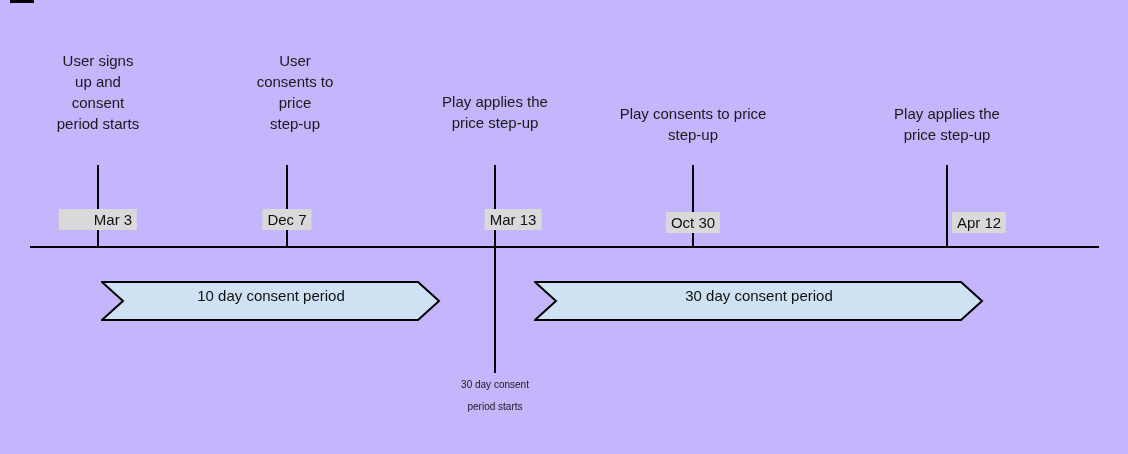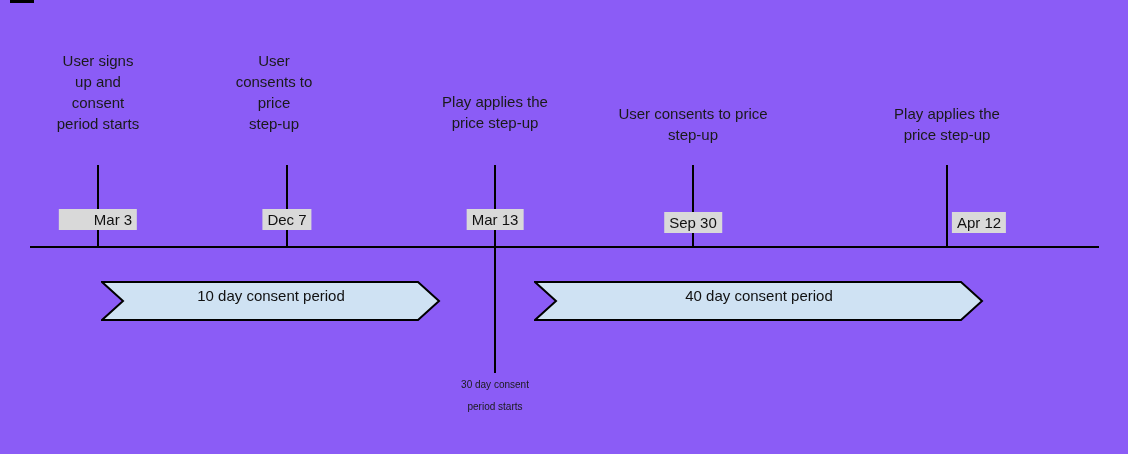--- a/index.html
+++ b/index.html
@@ -4,21 +4,21 @@
 <style>
   html, body {
     margin: 0;
     padding: 0;
     background: #ffffff;
   }
   .canvas {
     position: relative;
     width: 1128px;
     height: 454px;
-    background: #8b5cf6;
+    background: #c4b5fd;
     font-family: "Liberation Sans", sans-serif;
     color: #000000;
     overflow: hidden;
   }
   .ev-label {
     position: absolute;
     width: 220px;
     text-align: center;
     font-size: 15px;
     line-height: 21px;
@@ -88,55 +88,55 @@
 
   <div class="corner-artifact"></div>
 
   <div class="ev-label" style="left:-12px; top:50px;">User signs
 up and
 consent
 period starts</div>
   <div class="tick" style="left:97px; top:165px; height:82px;"></div>
   <div class="date-badge" style="left:98px; top:209px;padding-left:35px;">Mar 3</div>
 
-  <div class="ev-label" style="left:164px; top:50px;">User
+  <div class="ev-label" style="left:185px; top:50px;">User
 consents to
 price
 step-up</div>
   <div class="tick" style="left:286px; top:165px; height:82px;"></div>
   <div class="date-badge" style="left:287px; top:209px;">Dec 7</div>
 
   <div class="ev-label" style="left:385px; top:91px;">Play applies the
 price step-up</div>
   <div class="tick" style="left:494px; top:165px; height:82px;"></div>
-  <div class="date-badge" style="left:495px; top:209px;">Mar 13</div>
+  <div class="date-badge" style="left:513px; top:209px;">Mar 13</div>
   <div class="tick" style="left:494px; top:248px; height:125px;"></div>
 
-  <div class="ev-label" style="left:583px; top:103px;">User consents to price
+  <div class="ev-label" style="left:583px; top:103px;">Play consents to price
 step-up</div>
   <div class="tick" style="left:692px; top:165px; height:82px;"></div>
-  <div class="date-badge" style="left:693px; top:212px;">Sep 30</div>
+  <div class="date-badge" style="left:693px; top:212px;">Oct 30</div>
 
   <div class="ev-label" style="left:837px; top:103px;">Play applies the
 price step-up</div>
   <div class="tick" style="left:946px; top:165px; height:82px;"></div>
   <div class="date-badge" style="left:947px; top:212px;margin-left:32px;">Apr 12</div>
 
   <div class="timeline"></div>
 
   <div class="banner" style="left:101px; width:340px;">
     <svg width="340" height="40" viewBox="0 0 340 40">
       <polygon points="1,1 317,1 338,20 317,39 1,39 22,20" fill="#cfe2f3" stroke="#000000" stroke-width="2" stroke-linejoin="miter"></polygon>
     </svg>
     <div class="banner-text">10 day consent period</div>
   </div>
 
   <div class="banner" style="left:534px; width:450px;">
     <svg width="450" height="40" viewBox="0 0 450 40">
       <polygon points="1,1 427,1 448,20 427,39 1,39 22,20" fill="#cfe2f3" stroke="#000000" stroke-width="2" stroke-linejoin="miter"></polygon>
     </svg>
-    <div class="banner-text">40 day consent period</div>
+    <div class="banner-text">30 day consent period</div>
   </div>
 
   <div class="below-note" style="left:385px; top:374px;">30 day consent
 period starts</div>
 
 </div>
 
 </body></html>

